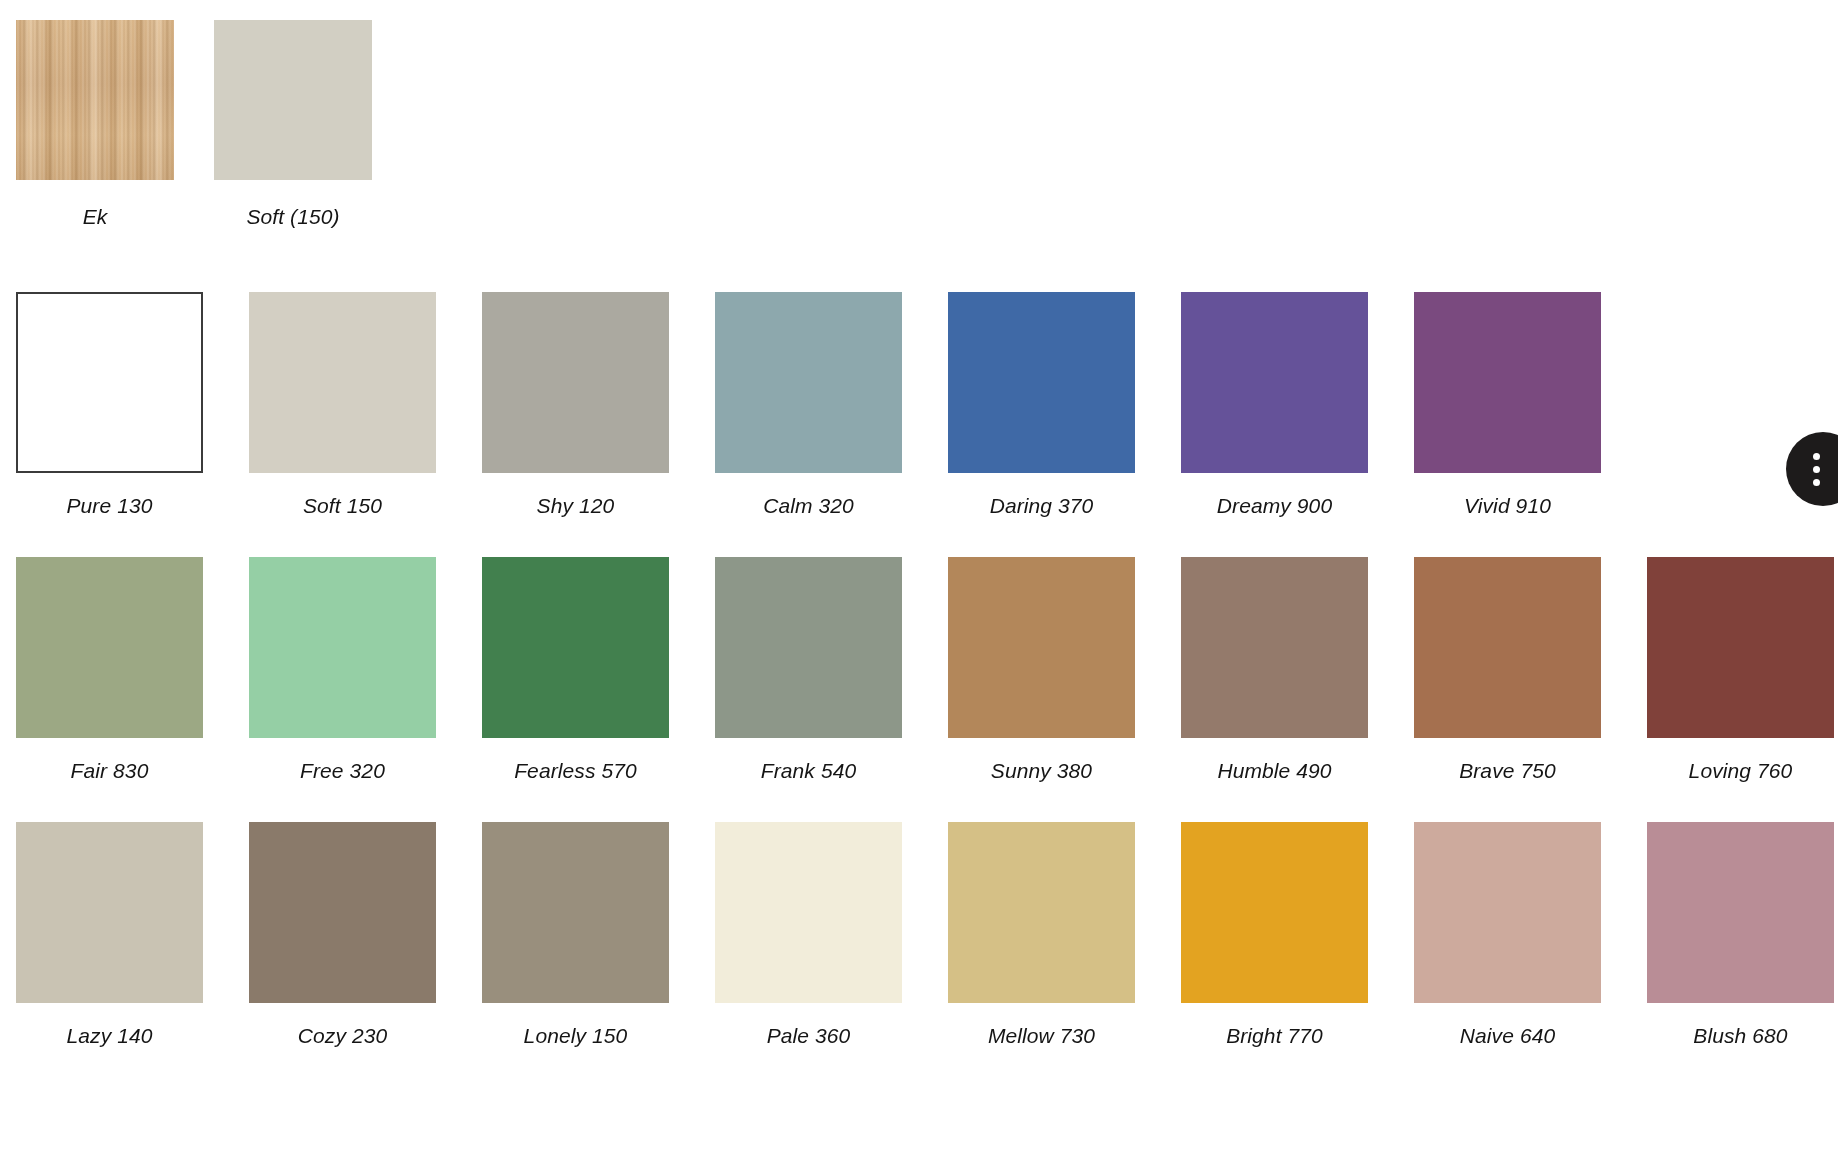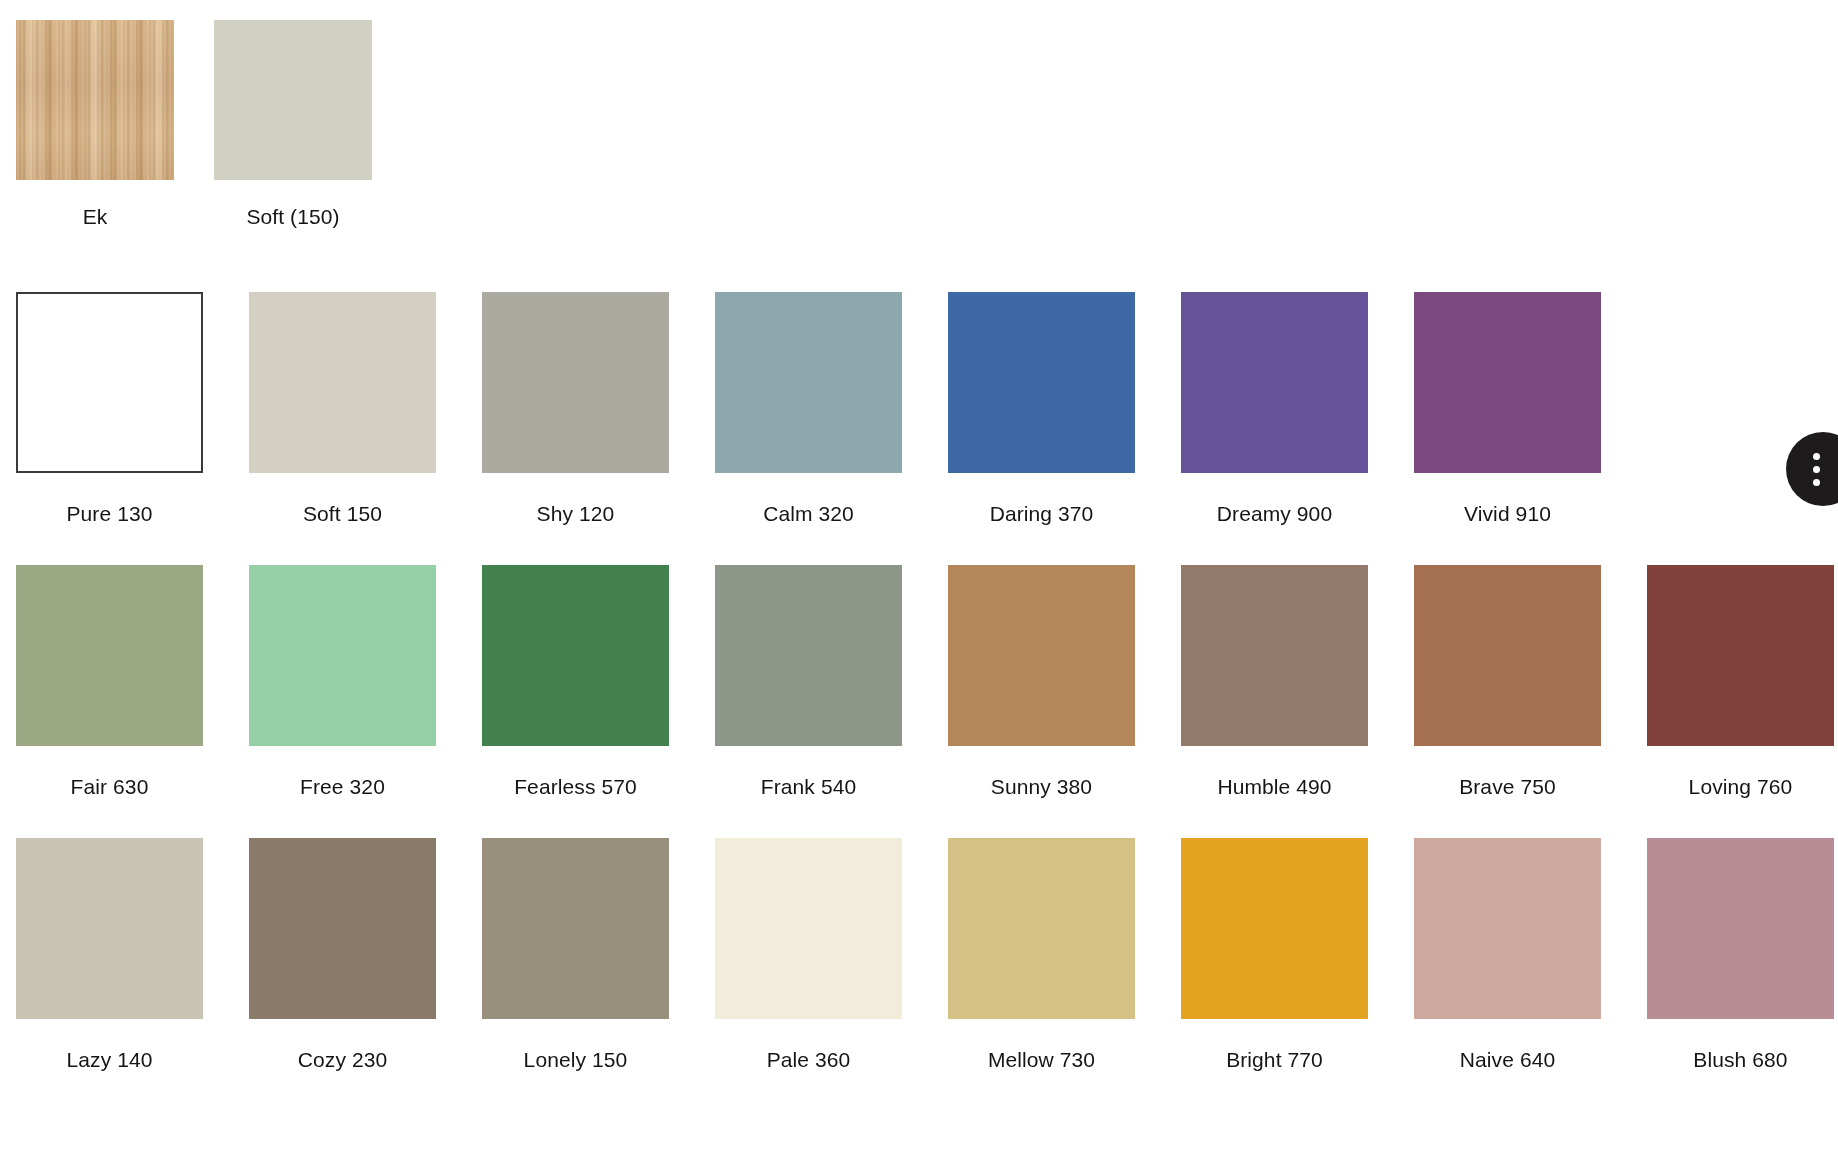--- a/index.html
+++ b/index.html
@@ -32,41 +32,42 @@
     column-gap: 0px;
     row-gap: 0px;
     padding-left: 16px;
   }
 
   .swatch-cell {
     width: 233px;
     display: flex;
     flex-direction: column;
     align-items: flex-start;
+    font-style: italic;
   }
 
   .swatch-chip {
     width: 187px;
     height: 181px;
     display: block;
     background-clip: padding-box;
   }
 
   .swatch-chip.bordered {
     border: 2px solid #3b3b3b;
   }
 
   .swatch-label {
     width: 187px;
     text-align: center;
     font-size: 21px;
     line-height: 26px;
     letter-spacing: 0.1px;
     color: #151515;
-    margin-top: 28px;
+    margin-top: 20px;
     white-space: nowrap;
     font-weight: 400;
   }
 
   
   .material-section {
     position: absolute;
     top: 20px;
     left: 0;
   }
@@ -191,21 +192,21 @@
             <div class="swatch-label">Dreamy 900</div>
           </div>
           <div class="swatch-cell">
             <div class="swatch-chip" style="background: rgb(122, 74, 127);"></div>
             <div class="swatch-label">Vivid 910</div>
           </div>
         </div>
         <div class="swatch-grid grid-row">
           <div class="swatch-cell">
             <div class="swatch-chip" style="background: rgb(156, 168, 132);"></div>
-            <div class="swatch-label">Fair 630</div>
+            <div class="swatch-label">Fair 830</div>
           </div>
           <div class="swatch-cell">
             <div class="swatch-chip" style="background: rgb(149, 207, 165);"></div>
             <div class="swatch-label">Free 320</div>
           </div>
           <div class="swatch-cell">
             <div class="swatch-chip" style="background: rgb(66, 128, 78);"></div>
             <div class="swatch-label">Fearless 570</div>
           </div>
           <div class="swatch-cell">

